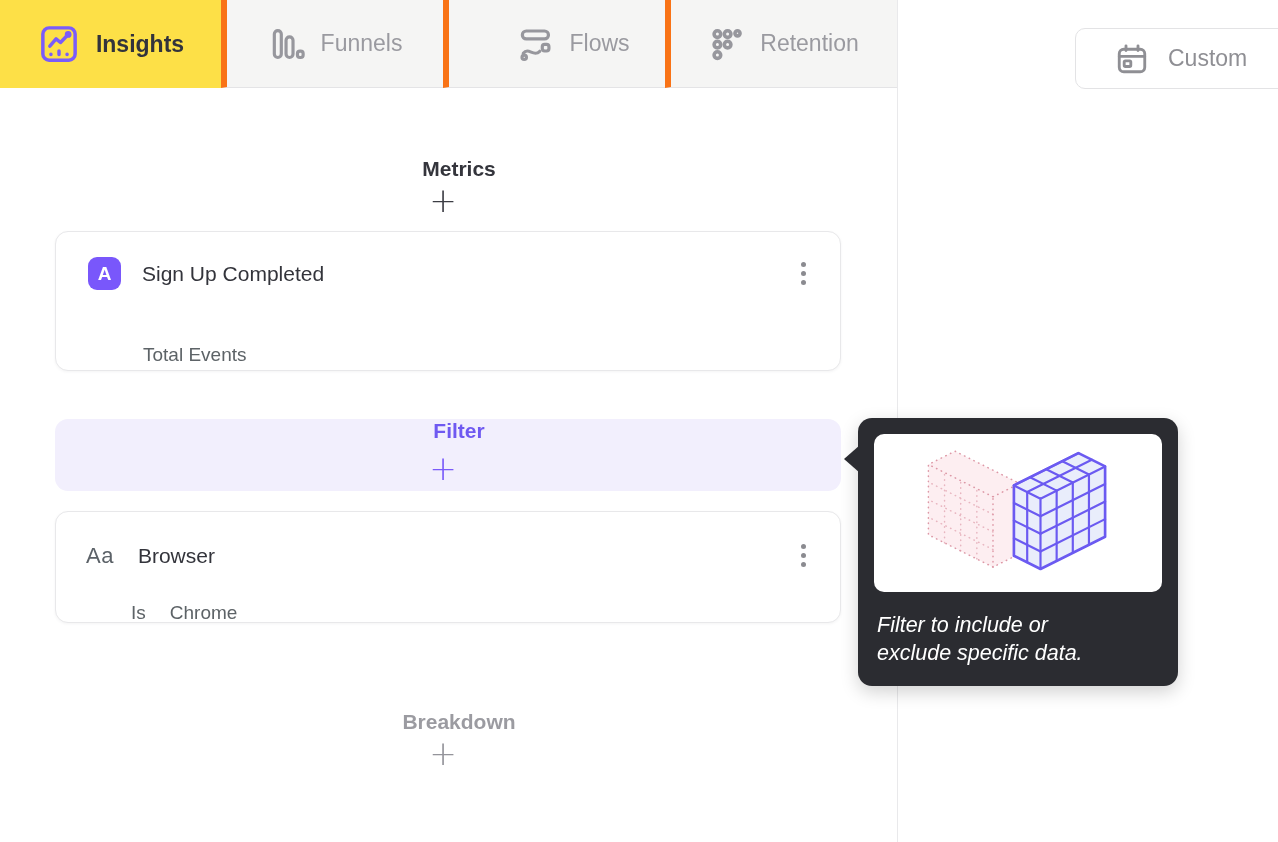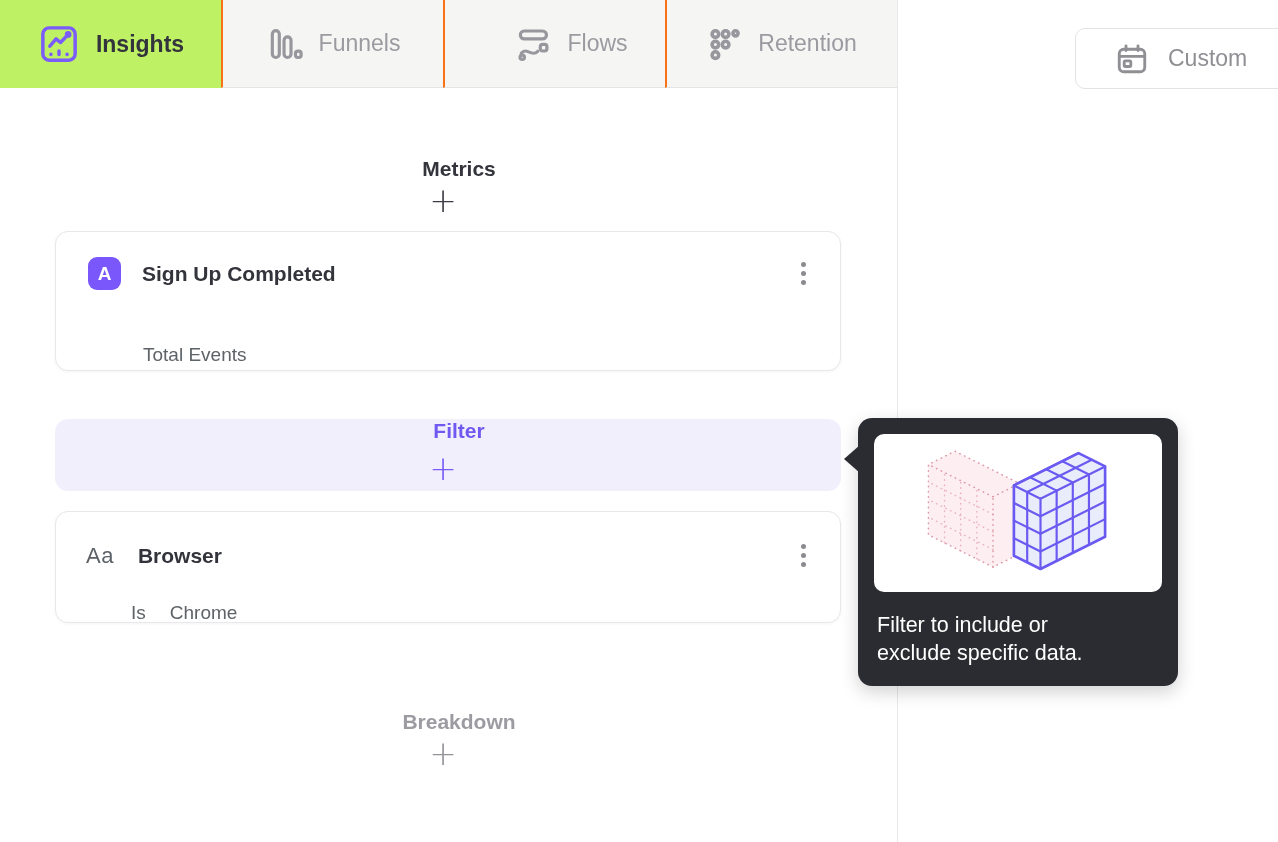--- a/index.html
+++ b/index.html
@@ -2,22 +2,22 @@
 <html><head>
 <meta charset="utf-8">
 <style>
   * { margin:0; padding:0; box-sizing:border-box; }
   html,body { background:#fff; }
   body { font-family:"Liberation Sans","DejaVu Sans",sans-serif; }
   .stage { position:relative; width:1278px; height:842px; background:#fff; overflow:hidden; }
 
   
   .tab { position:absolute; top:0; height:88px; display:flex; align-items:center; justify-content:center; gap:15px; cursor:pointer; }
-  .tab.active { background:#bef264;align-items:center; }
-  .tab.inactive { background:#f5f5f4; border-bottom:1px solid #e4e4e6; border-left:2px solid #f97316; }
+  .tab.active { background:#fde047;align-items:center; }
+  .tab.inactive { background:#f5f5f4; border-bottom:1px solid #e4e4e6; border-left:6px solid #f97316; }
   .tab-label { font-size:23px; }
   .tab.active .tab-label { color:#32333c; font-weight:600; }
   .tab.inactive .tab-label { color:#9a9aa0; font-weight:400; }
 
   .v-divider { position:absolute; left:897px; top:0; width:1px; height:842px; background:#e9e9eb; }
 
   
   .custom-btn { position:absolute; left:1075px; top:28px; width:230px; height:61px; background:#fff;
     border:1px solid #e3e3e5; border-radius:10px; display:flex; align-items:center; gap:18px;
     padding-left:38px; cursor:pointer; }
@@ -37,21 +37,21 @@
   .plus-purple { color:#7a5bfa; }
   .plus-gray { color:#94949a; }
 
   .card { position:absolute; left:55px; width:786px; background:#fff; border:1px solid #e8e8ea;
     border-radius:13px; box-shadow:0 1px 3px rgba(40,40,60,0.05); cursor:pointer; }
   .metric-card { top:231px; height:140px; }
   .browser-card { top:511px; height:112px;padding-left:32px; }
   .card-head { position:absolute; left:0; top:0; right:0; display:flex; align-items:center; }
   .metric-card .card-head { padding:24px 28px 0 32px; }
   .browser-card .card-head { padding:26px 28px 0 30px; }
-  .card-title { font-size:21px; font-weight:700; color:#33343b; }
+  .card-title { font-size:21px; font-weight:400; color:#33343b; }
   .card-sub { position:absolute; font-size:19px; color:#5d6367; }
   .metric-card .card-sub { left:87px; top:96px;margin-top:16px; }
   .browser-card .card-sub { left:75px; top:90px; display:flex; gap:24px; }
 
   .badge-a { width:33px; height:33px; border-radius:9px; background:#7957fb; color:#fff;
     display:flex; align-items:center; justify-content:center; font-size:19px; font-weight:700; margin-right:21px; }
   .aa-glyph { font-size:22px; font-weight:500; color:#5c6268; margin-right:24px; letter-spacing:0.5px; }
 
   .kebab { margin-left:auto; display:flex; flex-direction:column; gap:4px; padding:6px; cursor:pointer; background:none; border:none; }
   .kebab i { width:5px; height:5px; border-radius:50%; background:#8b8b90; }
@@ -59,21 +59,21 @@
   .filter-row { position:absolute; left:55px; top:419px; width:786px; height:72px; background:#f2effd;
     border-radius:13px; display:flex; align-items:center; justify-content:space-between; cursor:pointer;flex-direction:column; }
   .filter-row .section-title { color:#6f59f1; }
 
   
   .tooltip { position:absolute; left:858px; top:418px; width:320px; height:268px; background:#2b2c31;
     border-radius:14px; box-shadow:0 6px 18px rgba(0,0,0,0.18); }
   .tooltip-arrow { position:absolute; left:-14px; top:27px; width:0; height:0;
     border-top:14px solid transparent; border-bottom:14px solid transparent; border-right:16px solid #2b2c31; }
   .tooltip-art { position:absolute; left:16px; top:16px; width:288px; height:158px; background:#fff; border-radius:10px; overflow:hidden; }
-  .tooltip-text { position:absolute; left:19px; top:193px; font-size:21.5px; line-height:28px; color:#ffffff; }
+  .tooltip-text { position:absolute; left:19px; top:193px; font-size:21.5px; line-height:28px; color:#ffffff;font-style:italic; }
 
   svg { display:block; }
 </style>
 </head>
 <body>
 
 <div class="stage">
 
   <div class="tab active" style="left:0;width:221px;">
     <span>

